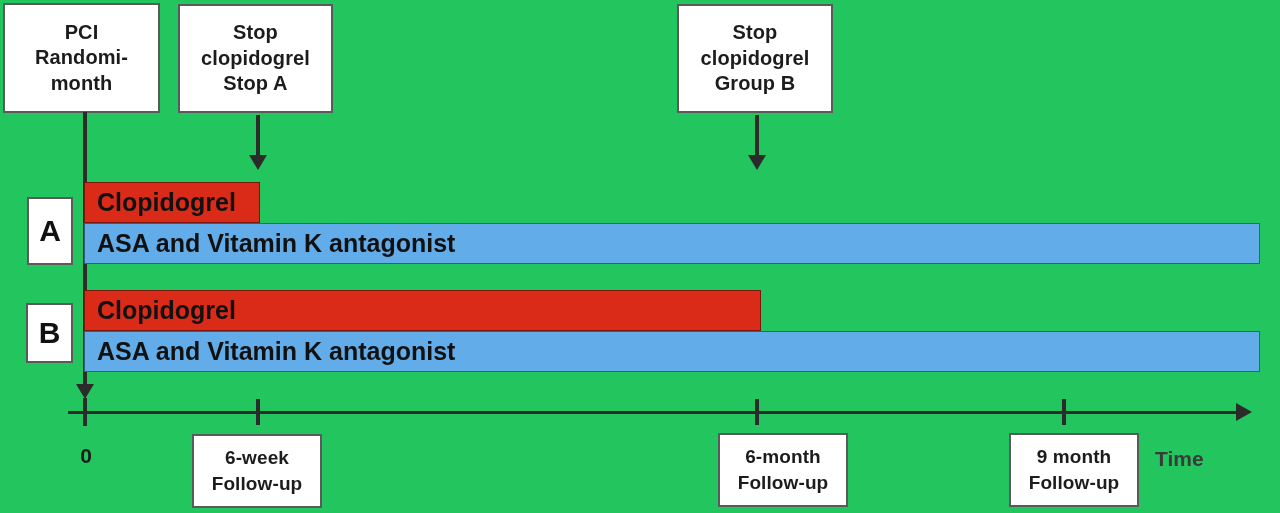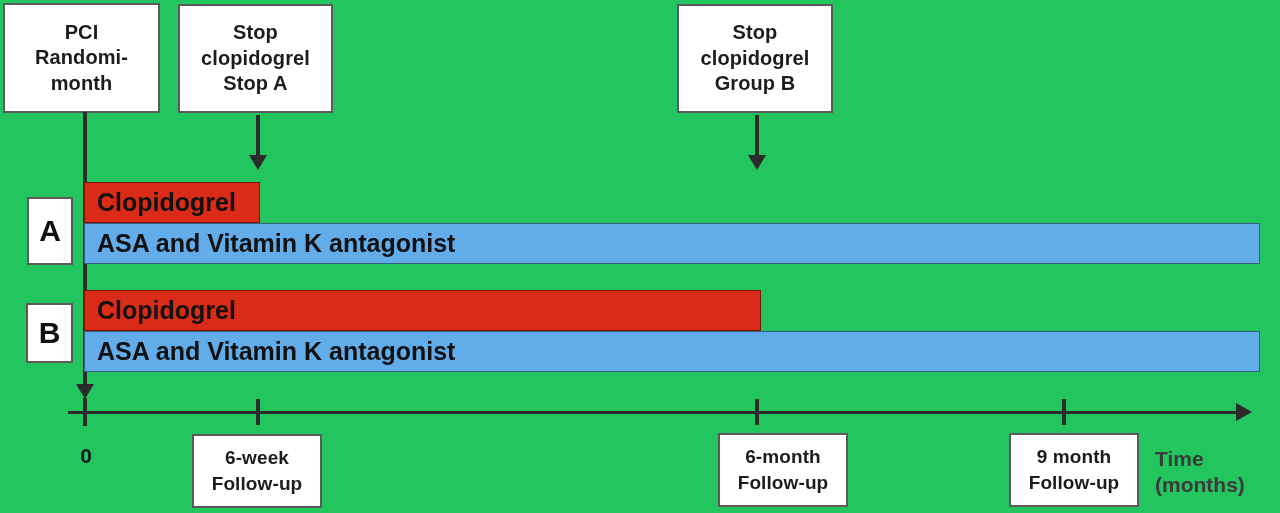--- a/index.html
+++ b/index.html
@@ -209,16 +209,15 @@
     <span class="line">Follow-up</span>
   </div>
 
   <div class="abs evt-box" style="left:999px; top:433px; width:130px; height:74px; font-size:19px; line-height:1.35;margin-left:10px;">
     <span class="line">9 month</span>
     <span class="line">Follow-up</span>
   </div>
 
   <div class="abs axis-caption" style="left:1155px; top:446px; width:120px;">
     <span class="line">Time</span>
-    <span class="line">(months)</span>
   </div>
 
 </div>
 
 </body></html>

